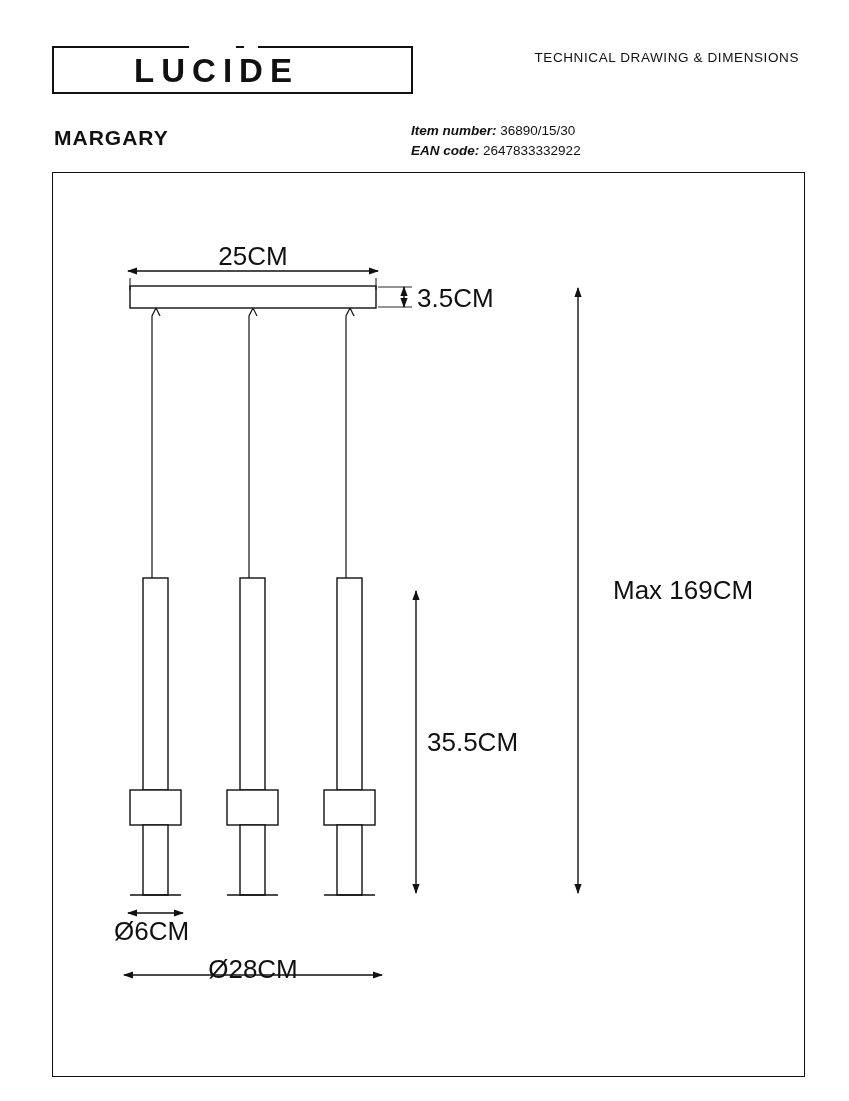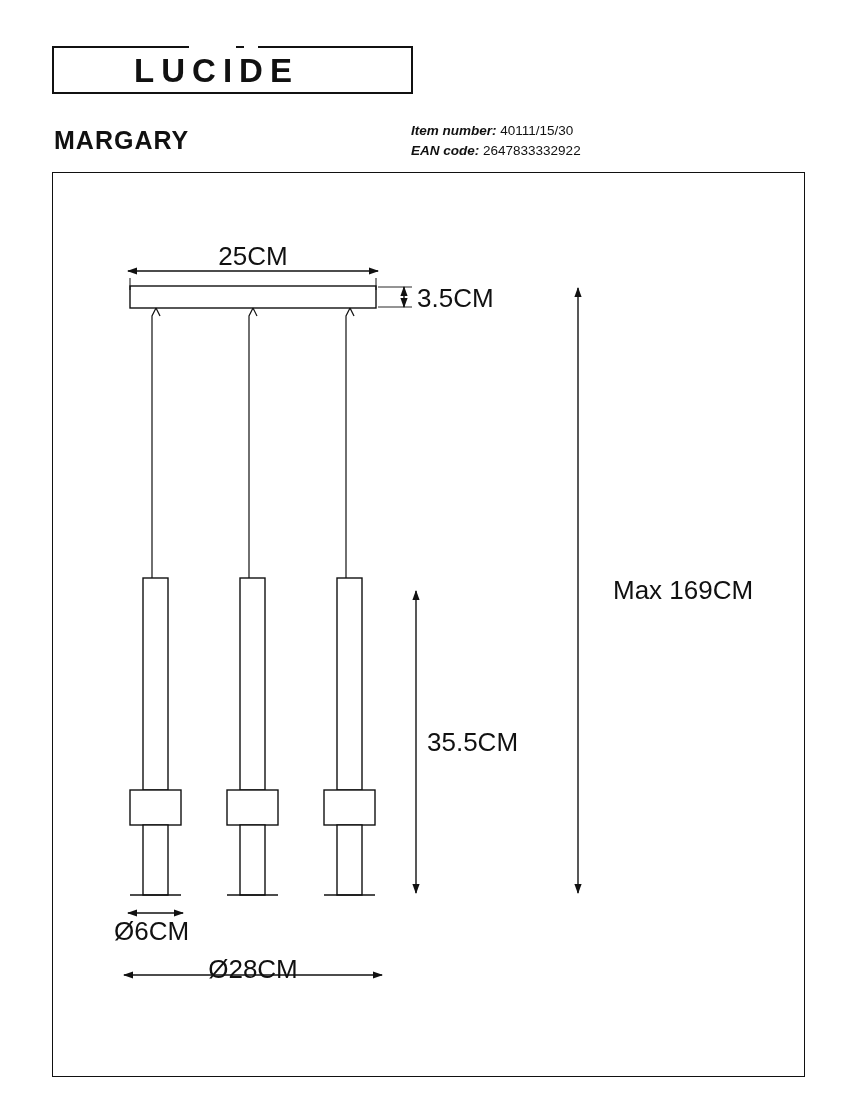--- a/index.html
+++ b/index.html
@@ -69,21 +69,21 @@
     font-size: 13.5px;
     letter-spacing: 0.6px;
     color: #111111;
     white-space: nowrap;
   }
 
   #product-name {
     position: absolute;
     left: 54px;
     top: 126px;
-    font-size: 25px;
+    font-size: 21px;
     font-weight: bold;
     letter-spacing: 1px;
   }
   #item-info {
     position: absolute;
     left: 411px;
     top: 121px;
     font-size: 13.5px;
     line-height: 20px;
   }
@@ -128,28 +128,29 @@
 </style>
 </head>
 <body>
 
 <div id="header">
   <div id="logo-box">
     <div id="logo-text">LUCIDE</div>
     <div id="logo-notch"></div>
     <div id="logo-notch2"></div>
   </div>
+  <div id="doc-type">TECHNICAL DRAWING &amp; DIMENSIONS</div>
 </div>
 
 <div id="product-name">MARGARY</div>
 
 <div id="item-info">
   <div>
     <span class="lbl">Item number:</span>
-    <span>40111/15/30</span>
+    <span>36890/15/30</span>
   </div>
   <div>
     <span class="lbl">EAN code:</span>
     <span>2647833332922</span>
   </div>
 </div>
 
 <div id="drawing-frame"></div>
 
 <svg id="art" viewBox="0 0 849 1101">

